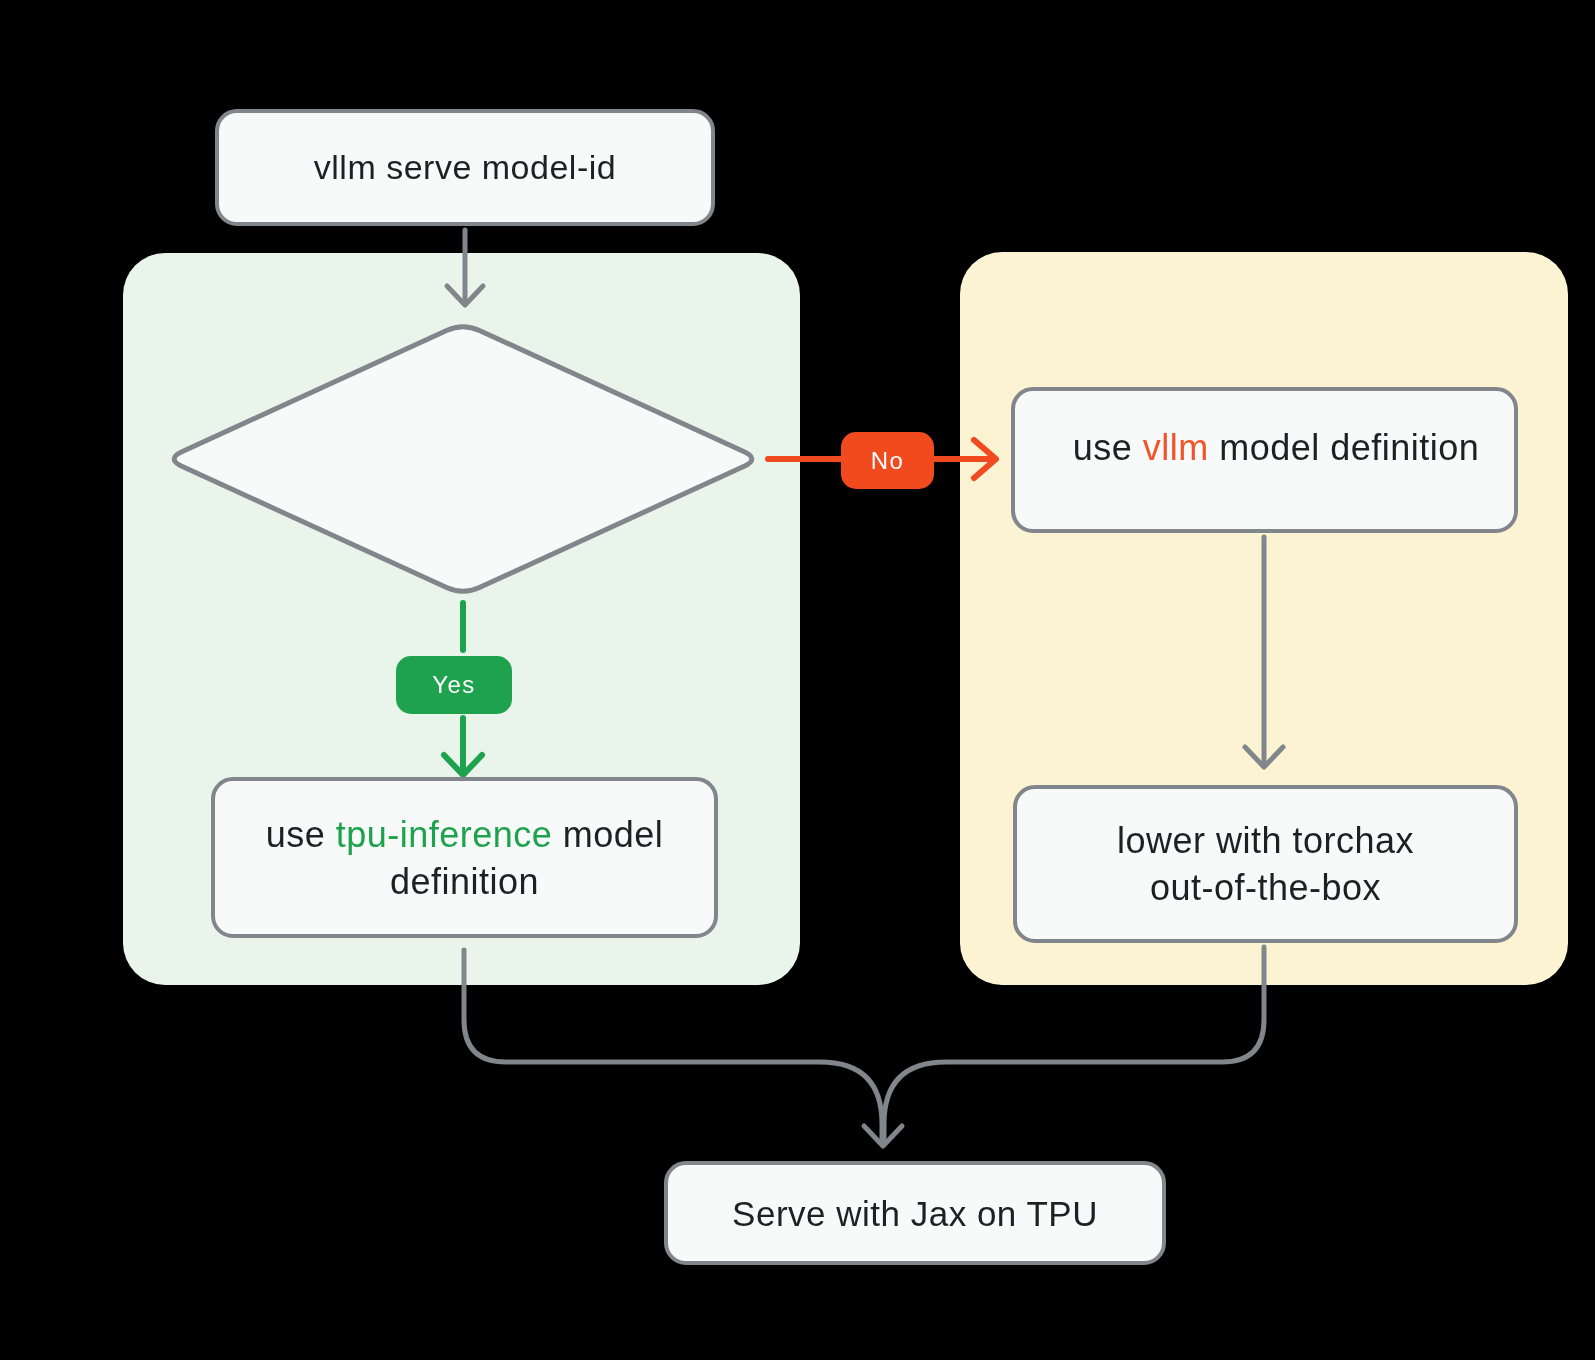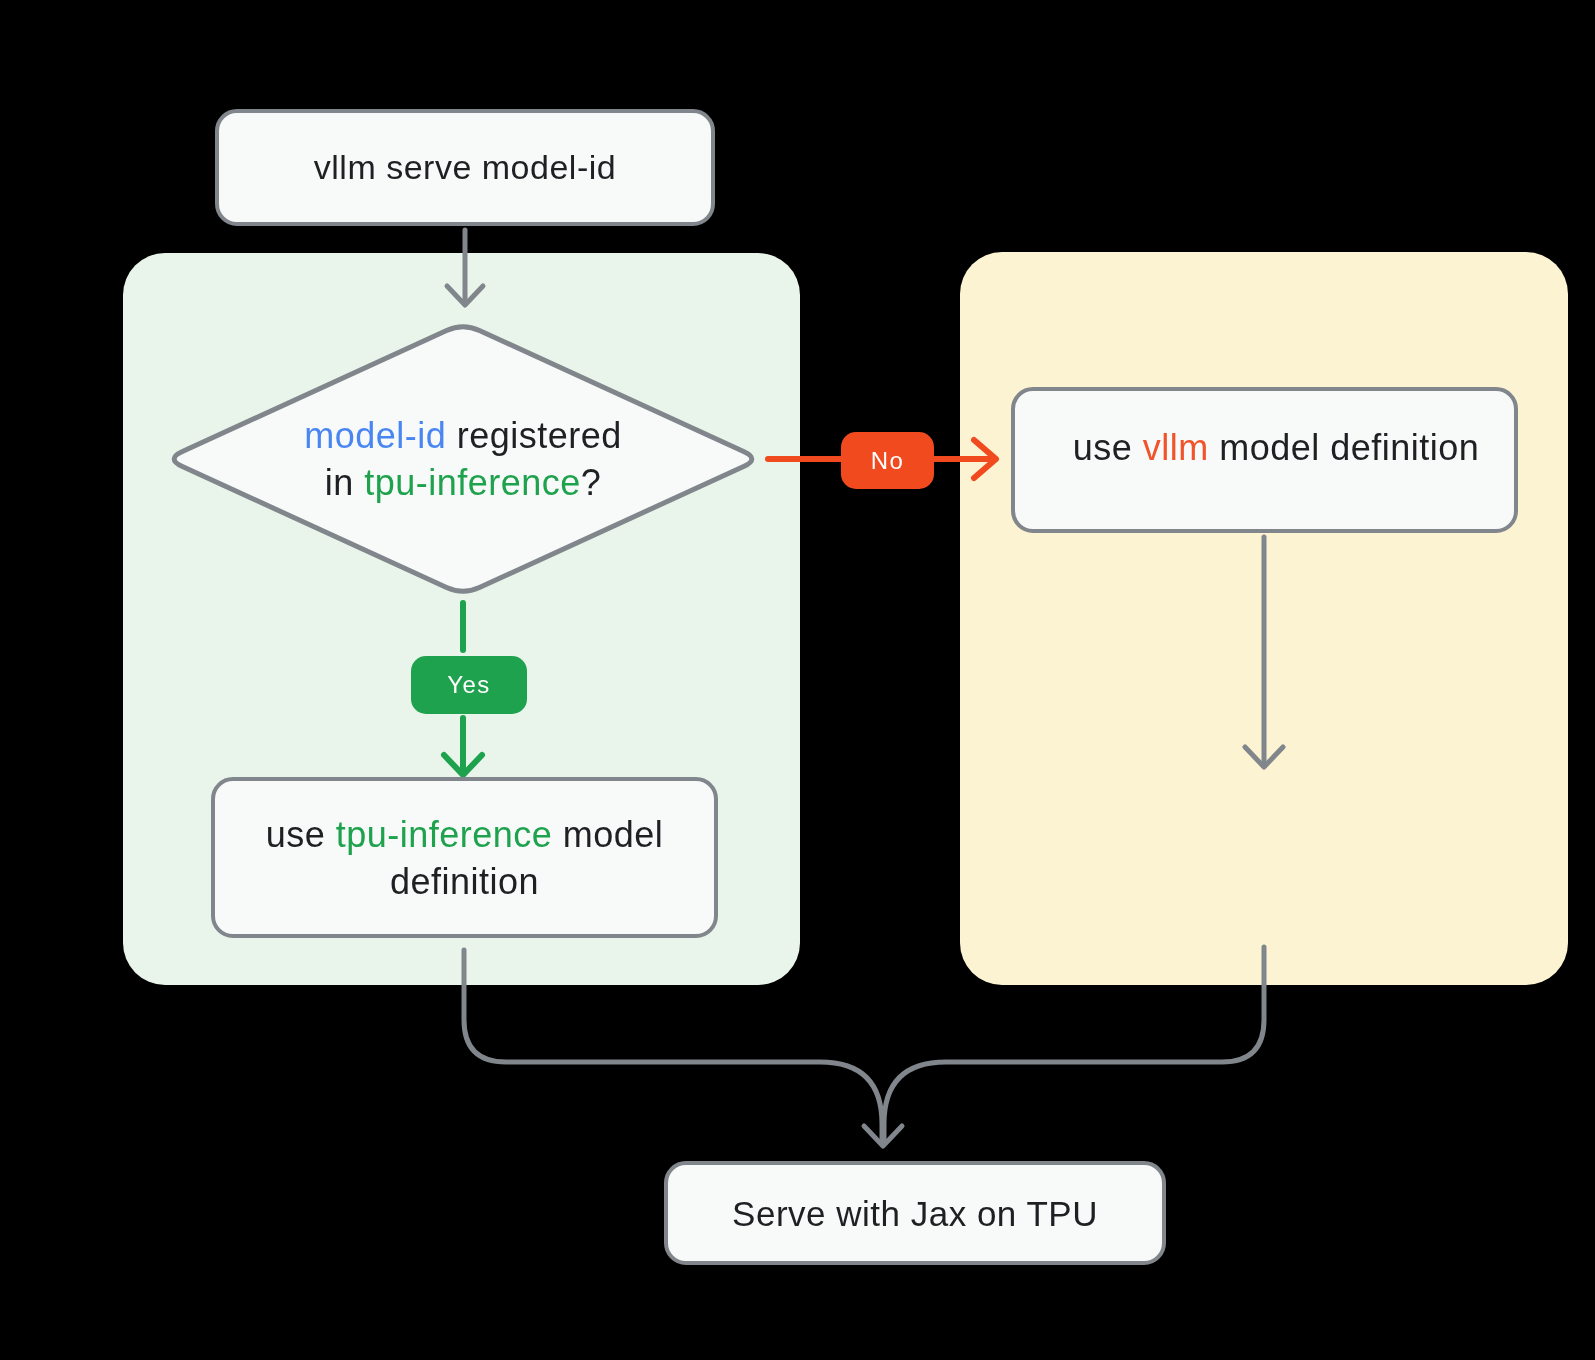--- a/index.html
+++ b/index.html
@@ -36,21 +36,21 @@
     position:absolute;left:115px;top:330px;width:600px;height:258px;z-index:2;
     display:flex;align-items:center;justify-content:center;text-align:center;
     font-size:36px;line-height:47px;letter-spacing:.5px;white-space:pre-line;
   }
   .badge{
     position:absolute;z-index:3;box-sizing:border-box;
     display:flex;align-items:center;justify-content:center;
     color:var(--badge-text,#FFFFFF);font-size:24px;letter-spacing:1.5px;
     border-radius:15px;
   }
-  #badge-yes{left:363px;top:656px;width:116px;height:58px;background:var(--accent-green,#1EA24D);align-items:center;}
+  #badge-yes{left:348px;top:656px;width:116px;height:58px;background:var(--accent-green,#1EA24D);align-items:center;}
   #badge-no{left:793px;top:432px;width:93px;height:57px;background:var(--accent-orange,#F04A1E);}
 </style>
 </head>
 <body>
 
 <div id="canvas">
 
   <div class="panel" id="panel-yes"></div>
   <div class="panel" id="panel-no"></div>
 
@@ -73,40 +73,40 @@
 
     <path class="edge edge-gray" d="M 416 950 L 416 1020 Q 416 1062 458 1062 L 772 1062 Q 834 1062 834 1124 L 834 1143"></path>
     <path class="edge edge-gray" d="M 1216 947 L 1216 1020 Q 1216 1062 1174 1062 L 898 1062 Q 836 1062 836 1124 L 836 1143"></path>
     <path class="edge edge-gray" d="M 816 1126 L 835 1146 L 854 1126"></path>
   </svg>
 
   <div class="node" id="node-start">
     <span><span>vllm serve model-id</span></span>
   </div>
 
-  <div id="decision-text">
-    <span><span style="color: rgb(74, 134, 242);">model-id</span><span> registered
-in </span><span style="color: rgb(30, 162, 77);">tpu-inference</span><span>?</span></span>
-  </div>
 
   <div class="badge" id="badge-yes">
     <span>Yes</span>
   </div>
 
   <div class="badge" id="badge-no">
     <span>No</span>
   </div>
 
   <div class="node" id="node-use-tpu">
     <span><span>use </span><span style="color: rgb(30, 162, 77);">tpu-inference</span><span> model
 definition</span></span>
   </div>
 
   <div class="node" id="node-use-vllm">
     <span><span>use </span><span style="color: rgb(241, 83, 42);">vllm</span><span> model definition</span></span>
   </div>
 
+  <div class="node" id="node-torchax">
+    <span><span>lower with torchax
+out-of-the-box</span></span>
+  </div>
 
   <div class="node" id="node-serve">
     <span><span>Serve with Jax on TPU</span></span>
   </div>
 
 </div>
 
 </body></html>

